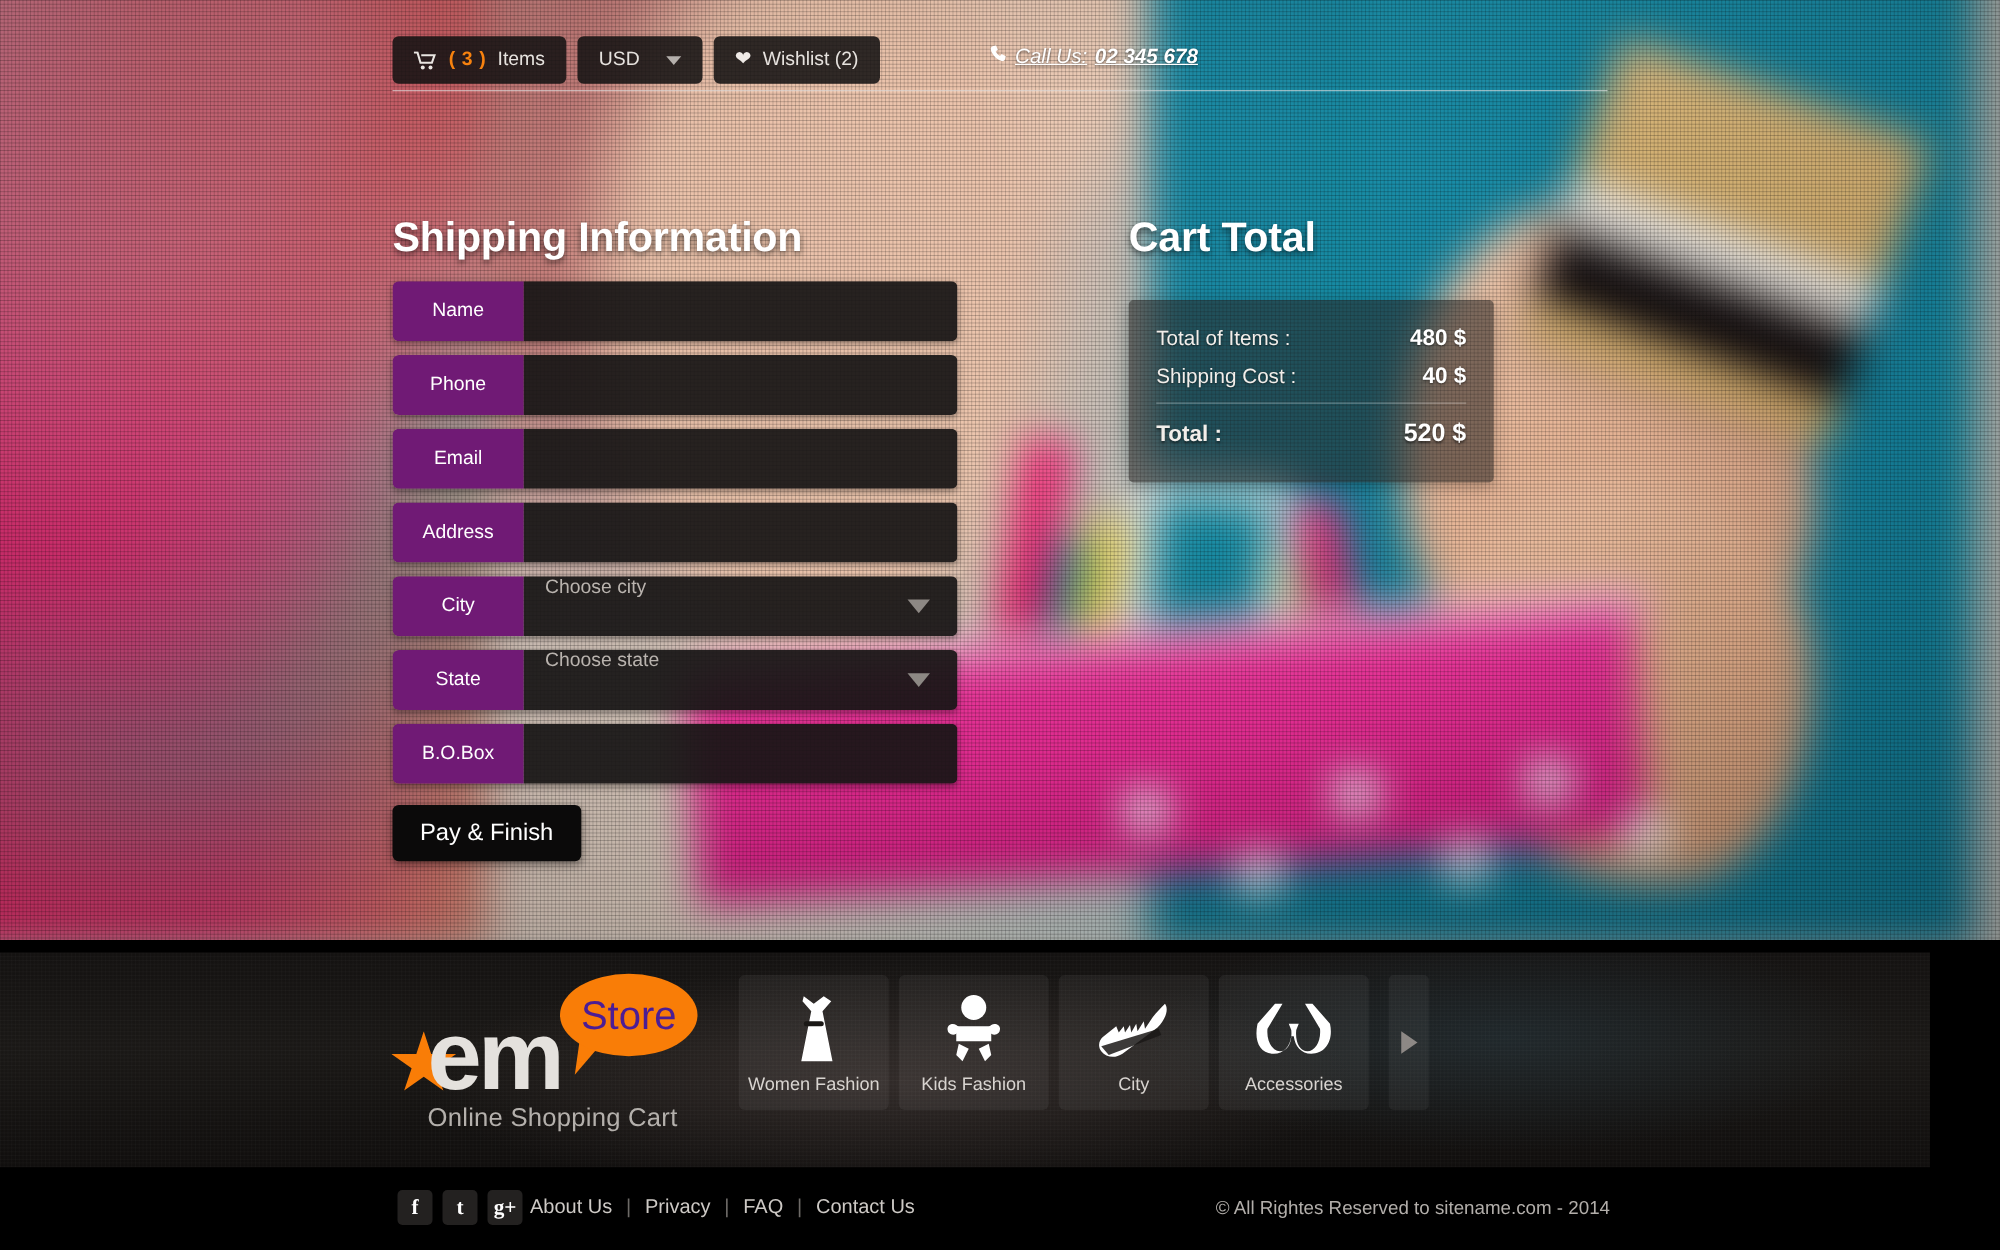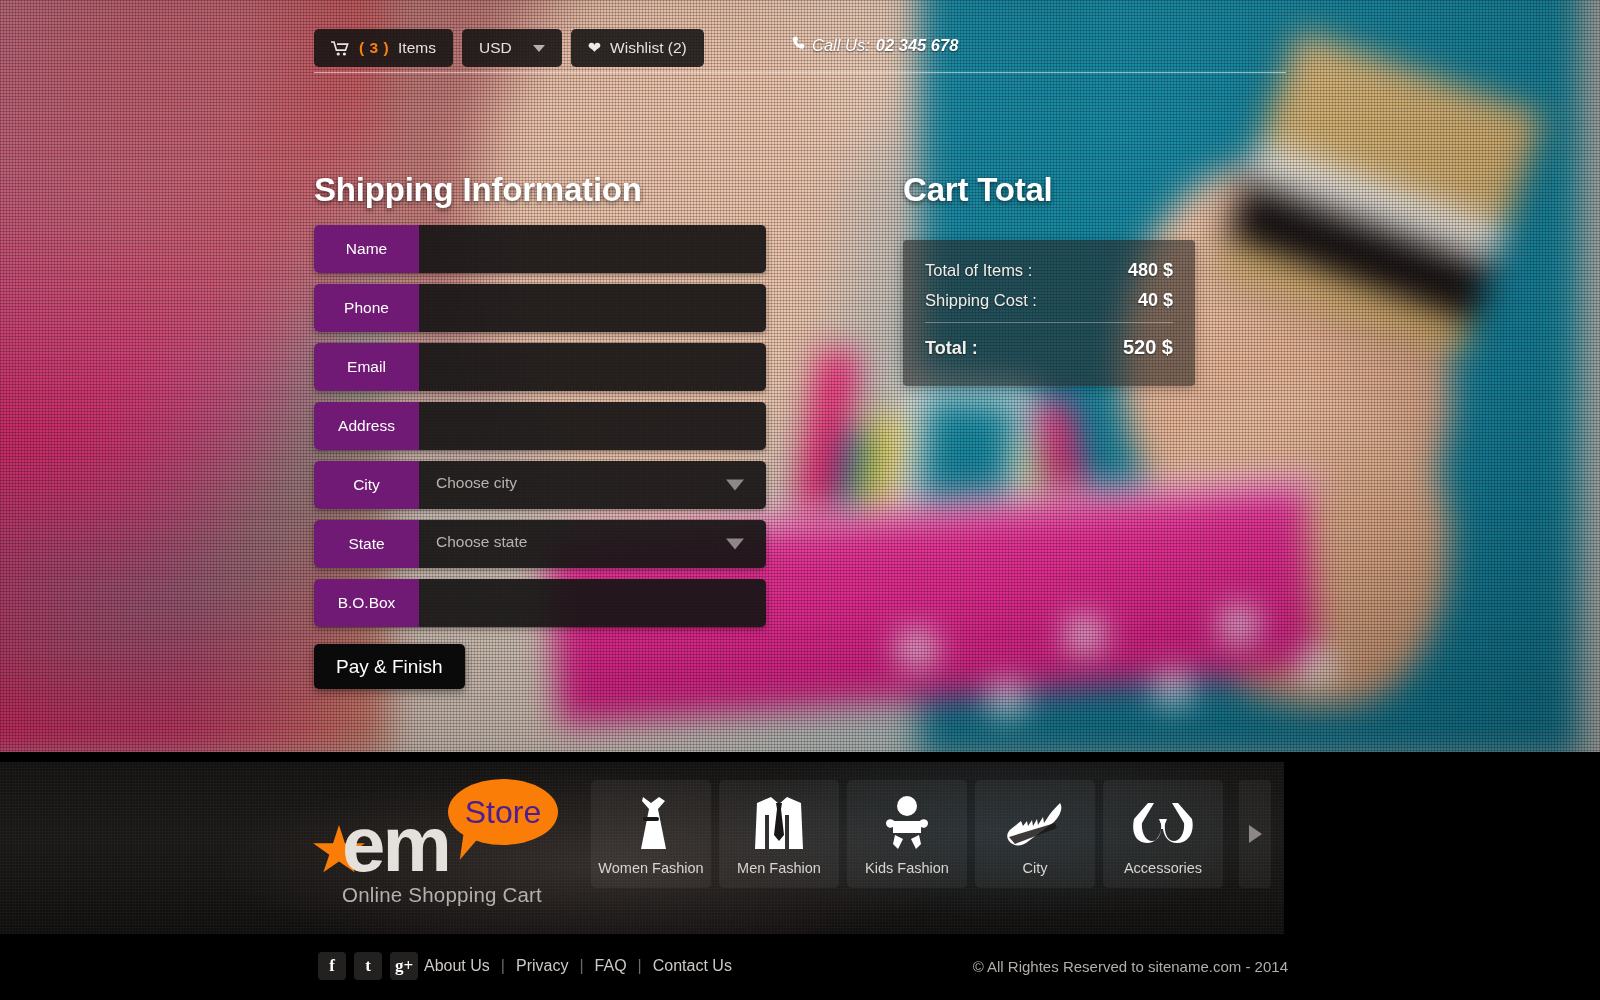--- a/index.html
+++ b/index.html
@@ -157,21 +157,21 @@
   .caret {
     width: 0; height: 0; border-left: 6px solid transparent;
     border-right: 6px solid transparent; border-top: 7px solid #b5b0ac;
     margin-left: 12px;
   }
   .heart { color: #efeae6; font-size: 16px; line-height: 1; }
   .callus {
     position: absolute; left: 792px; top: 36px;
     color: #fff; font-size: 16.5px; font-style: italic;
     text-shadow: 0 1px 2px rgba(0,0,0,.55);
-    display: flex; align-items: flex-start; gap: 6px;
+    display: flex; align-items: flex-start; gap: 6px; text-decoration: underline;
   }
   .callus b { font-weight: bold; }
   .topline {
     position: absolute; left: 314px; top: 72px; width: 972px; height: 1px;
     background: rgba(255,255,255,.55);
   }
 
   
   .content { position: absolute; left: 0; top: 0; width: 1432px; height: 755px; z-index: 30; }
 
@@ -206,22 +206,22 @@
     border: none; outline: none;
     color: #ddd8d3;
     font-family: "Liberation Sans", sans-serif;
     font-size: 15.5px;
     padding: 0 17px;
   }
   .finput::placeholder { color: #9a9490; }
   .fselect {
     flex: 1; position: relative;
     background: rgba(24,22,21,.93);
-    display: flex; align-items: flex-end;
-    padding: 17px 17px;
+    display: flex; align-items: flex-start;
+    padding: 0 17px;
     color: #b9b3ae; font-size: 15.5px;
     cursor: pointer;
   }
   .fselect .arw {
     position: absolute; right: 22px; top: 50%; transform: translateY(-50%);
     width: 0; height: 0;
     border-left: 9px solid transparent; border-right: 9px solid transparent;
     border-top: 11px solid #8d8884;
   }
   .paybtn {
@@ -250,21 +250,21 @@
   .crow.total .lbl { font-weight: bold; font-size: 18px; }
   .crow.total .val { font-size: 20px; }
 
   
   .footer-top {
     position: absolute; left: 0; top: 752px; width: 1600px; height: 10px;
     background: #000;
     z-index: 45;
   }
   .footer {
-    position: absolute; left: 0; top: 762px; width: 1284px; height: 172px;
+    position: absolute; left: 0; top: 762px; width: 1544px; height: 172px;
     background:
       radial-gradient(ellipse 520px 130px at 46% 60%, rgba(70,60,58,.55) 0%, transparent 72%),
       radial-gradient(ellipse 400px 120px at 78% 40%, rgba(40,60,70,.45) 0%, transparent 75%),
       linear-gradient(180deg,#141211 0%, #1a1816 45%, #100e0d 100%);
     z-index: 45; overflow: hidden;
   }
   .footer .mesh2 {
     position: absolute; inset: 0;
     background-image:
       linear-gradient(rgba(255,255,255,.025) 1px, transparent 1px),
@@ -527,29 +527,20 @@
       <div class="cat">
         <div class="ci">
           <svg width="50" height="56" viewBox="0 0 50 56">
             <path d="M17 2 25 8 33 2l6 4-7 8 8 40H15L23 14l-7-8Z" fill="#ffffff"></path>
             <rect x="17" y="22" width="16" height="4" rx="2" fill="#1a1816"></rect>
           </svg>
         </div>
         <div class="cl">Women Fashion</div>
       </div>
 
-      <div class="cat">
-        <div class="ci">
-          <svg width="56" height="56" viewBox="0 0 56 56">
-            <path d="M20 2 28 9 36 2l14 6 2 46H38V20h-4v34H18V20h-4v34H4L6 8 20 2Z" fill="#ffffff"></path>
-            <path d="M25 8h6l-1 6 3 26-5 6-5-6 3-26-1-6Z" fill="#1a1816"></path>
-          </svg>
-        </div>
-        <div class="cl">Men Fashion</div>
-      </div>
 
       <div class="cat">
         <div class="ci">
           <svg width="48" height="56" viewBox="0 0 48 56">
             <circle cx="24" cy="11" r="10" fill="#ffffff"></circle>
             <path d="M10 26h28v12H10z" fill="#ffffff"></path>
             <path d="M3 28c0-3 4-5 7-3l4 3-4 4c-3 2-7 0-7-4Z" fill="#ffffff"></path>
             <path d="M45 28c0-3-4-5-7-3l-4 3 4 4c3 2 7 0 7-4Z" fill="#ffffff"></path>
             <path d="M12 40l8 4-5 10-5-5Z" fill="#ffffff"></path>
             <path d="M36 40l-8 4 5 10 5-5Z" fill="#ffffff"></path>

